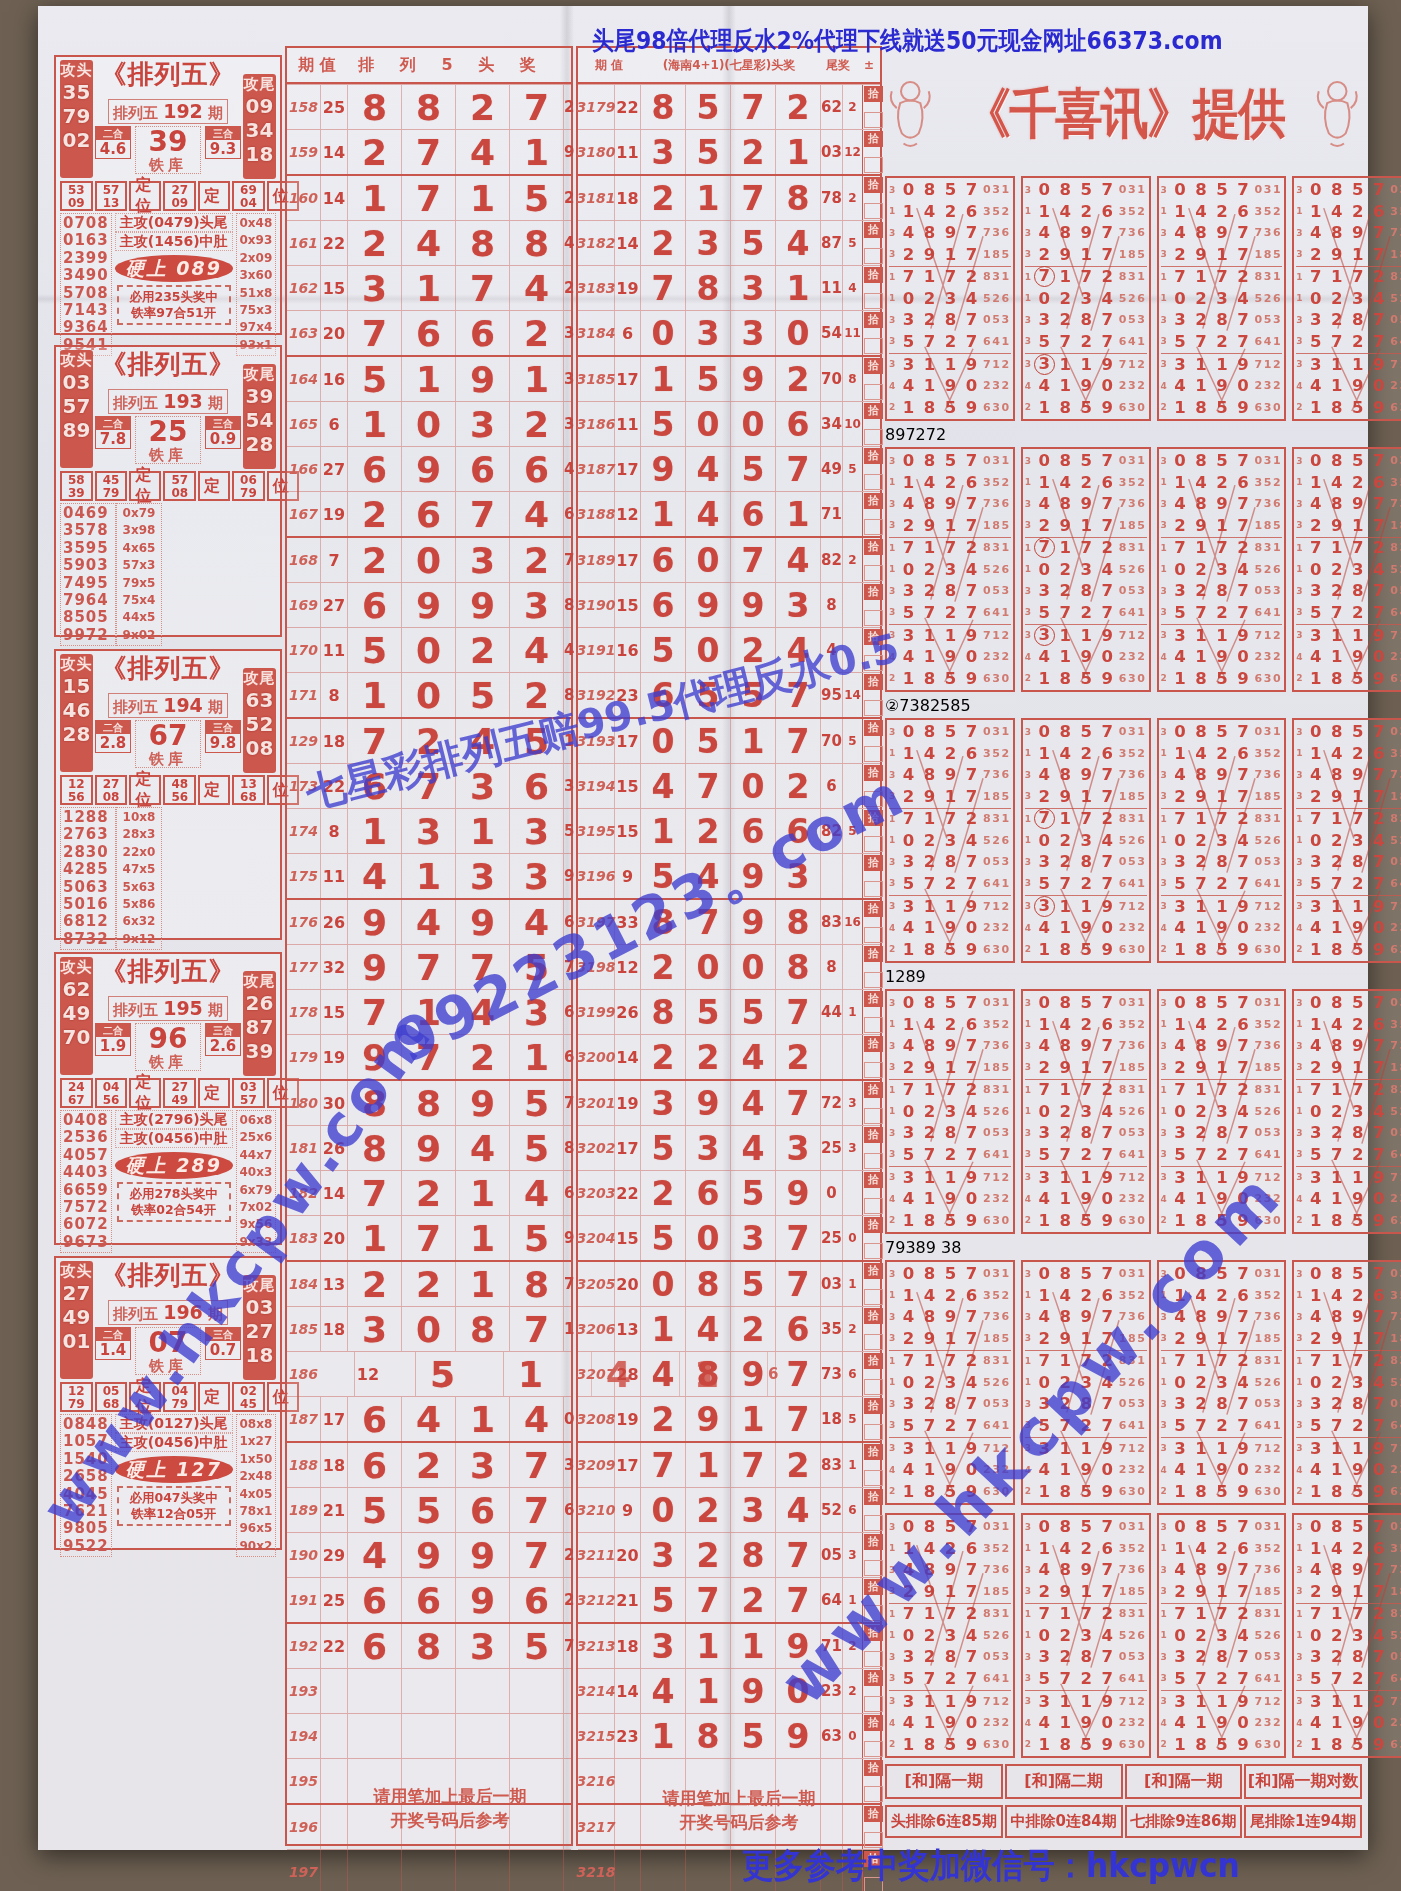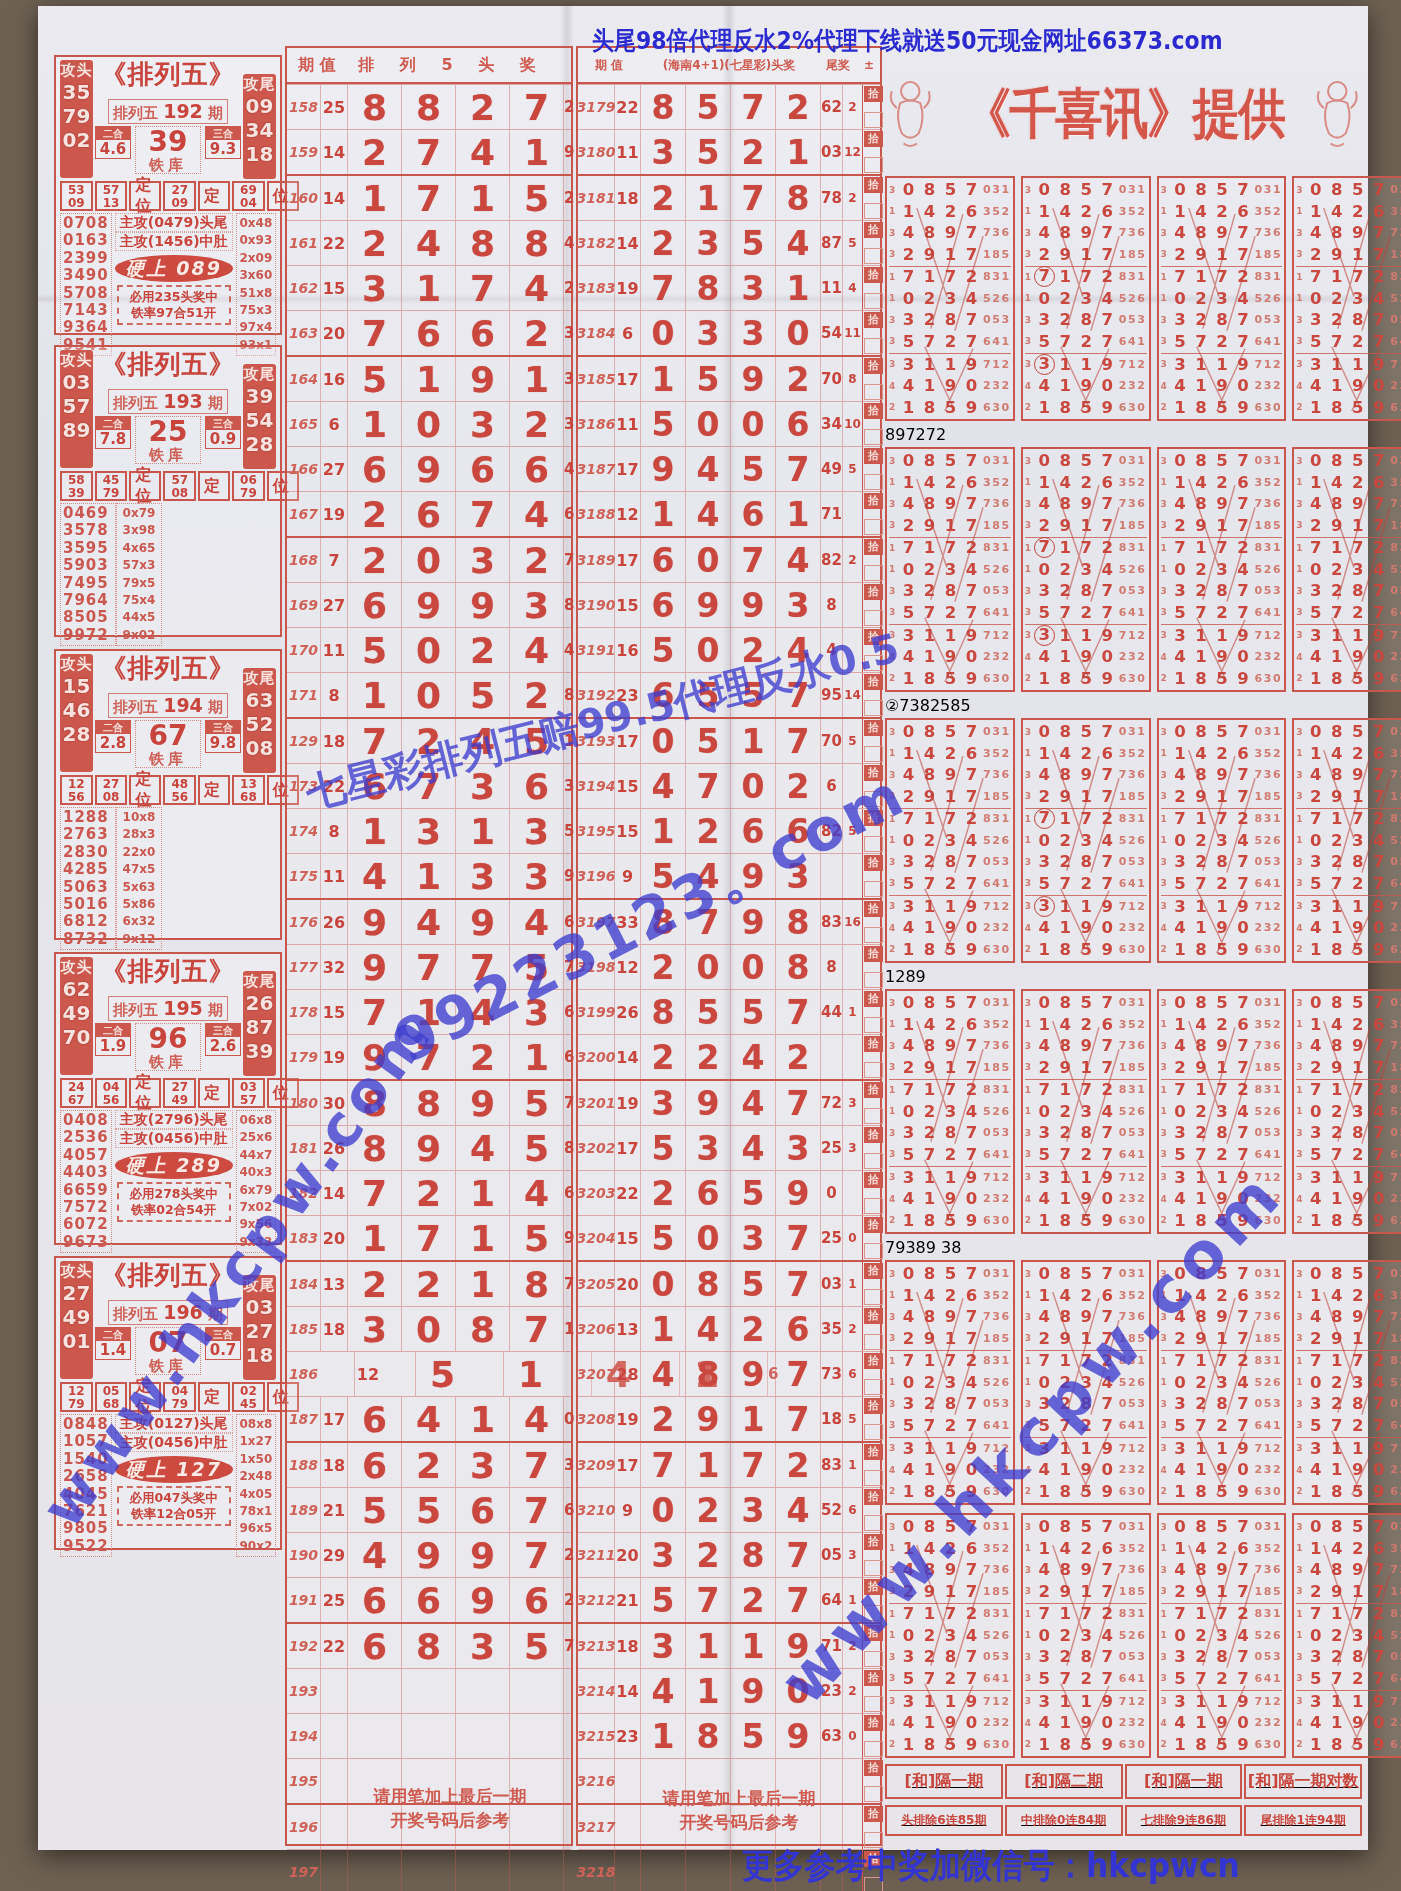--- a/index.html
+++ b/index.html
@@ -94,23 +94,23 @@
   .rp-box{flex:1;border:2px solid #c8564c;position:relative;padding:1px 2px;box-sizing:border-box;
           display:flex;flex-direction:column;justify-content:space-around;background:rgba(255,255,255,.12);}
   .rp-row{display:flex;align-items:center;height:20.5px;}
   .rp-row.grp{border-top:1.6px solid rgba(200,86,76,.8);}
   .rp-pre{width:9px;font-size:9px;color:#cf7a70;font-weight:bold;}
   .rp-d{width:21px;text-align:center;font-size:16.5px;font-weight:bold;color:#c9473e;}
   .rp-d.circ{border:1.6px solid #c03f34;border-radius:50%;width:19px;height:19px;line-height:18px;}
   .rp-tail{font-size:11px;font-weight:bold;color:#d07a70;letter-spacing:1.6px;margin-left:1px;}
   .doodle{position:absolute;inset:0;width:100%;height:100%;pointer-events:none;}
   .rp-ann{display:flex;height:26px;align-items:center;}
-  .rp-labels{display:flex;gap:2px;margin-top:6px;text-decoration:underline;}
+  .rp-labels{display:flex;gap:2px;margin-top:6px;}
   .rp-lab{flex:1;border:2px solid #c8564c;text-align:center;font-size:16px;font-weight:bold;color:#c8443c;padding:5px 0;white-space:nowrap;overflow:hidden;}
-  .rp-lab.second{border-width:2.5px;font-size:12px;}
+  .rp-lab.second{border-width:2.5px;font-size:15px;}
 </style>
 </head>
 <body>
 
 <div class="paper">
   <div class="crease-v" style="left:522px"></div>
   <div class="crease-v" style="left:684px"></div>
   <div class="crease-h" style="top:288px"></div>
   <div id="left-col">
       <div class="lbox" style="top: 49px; height: 280px;">

